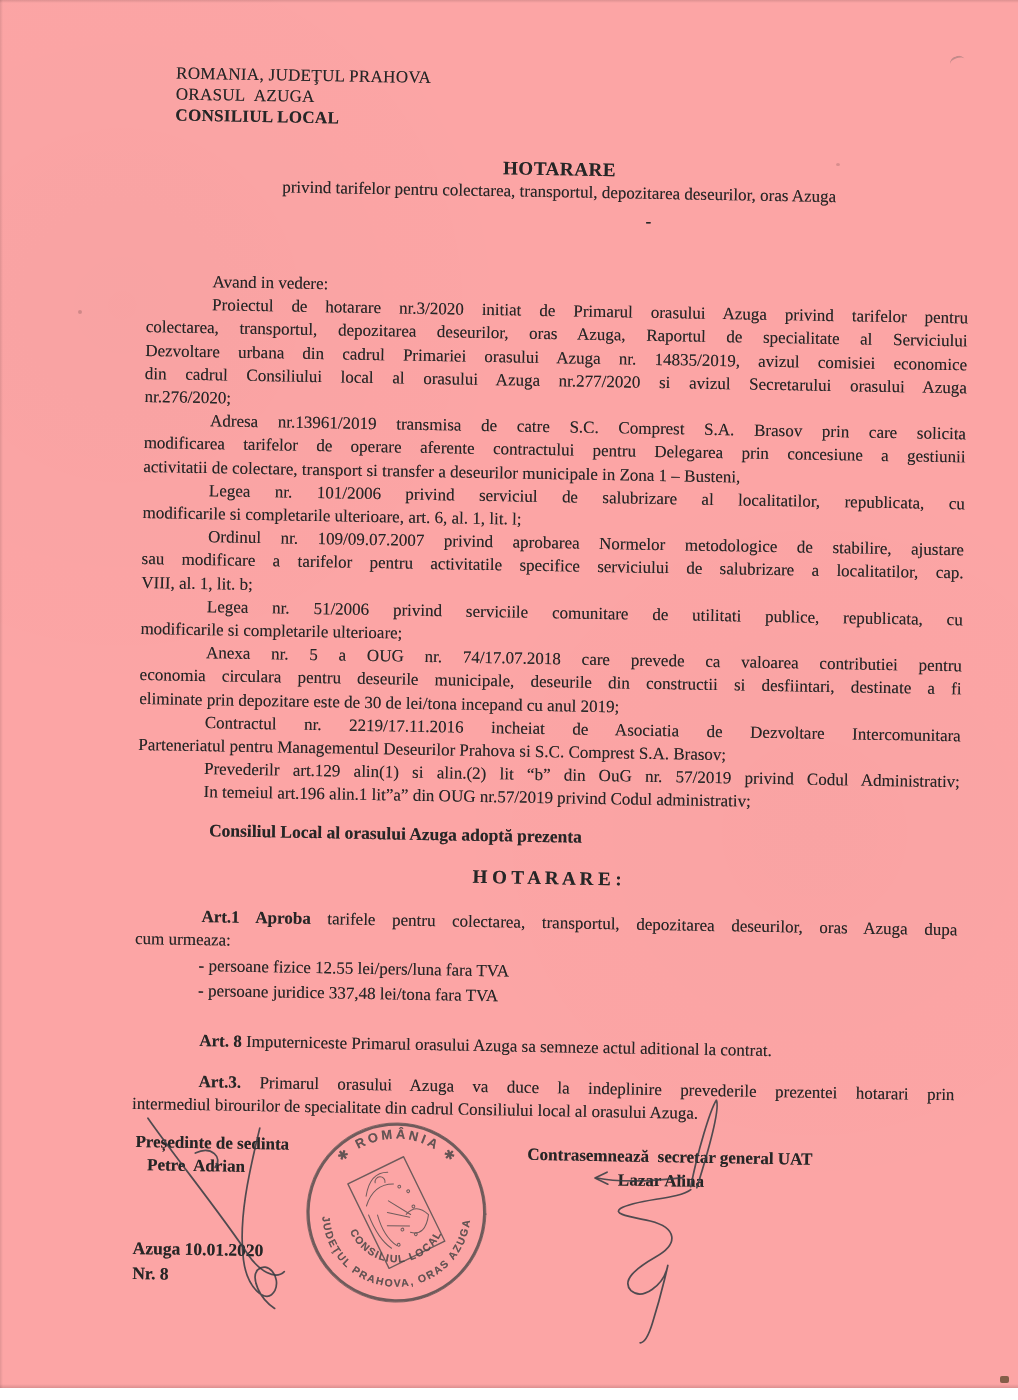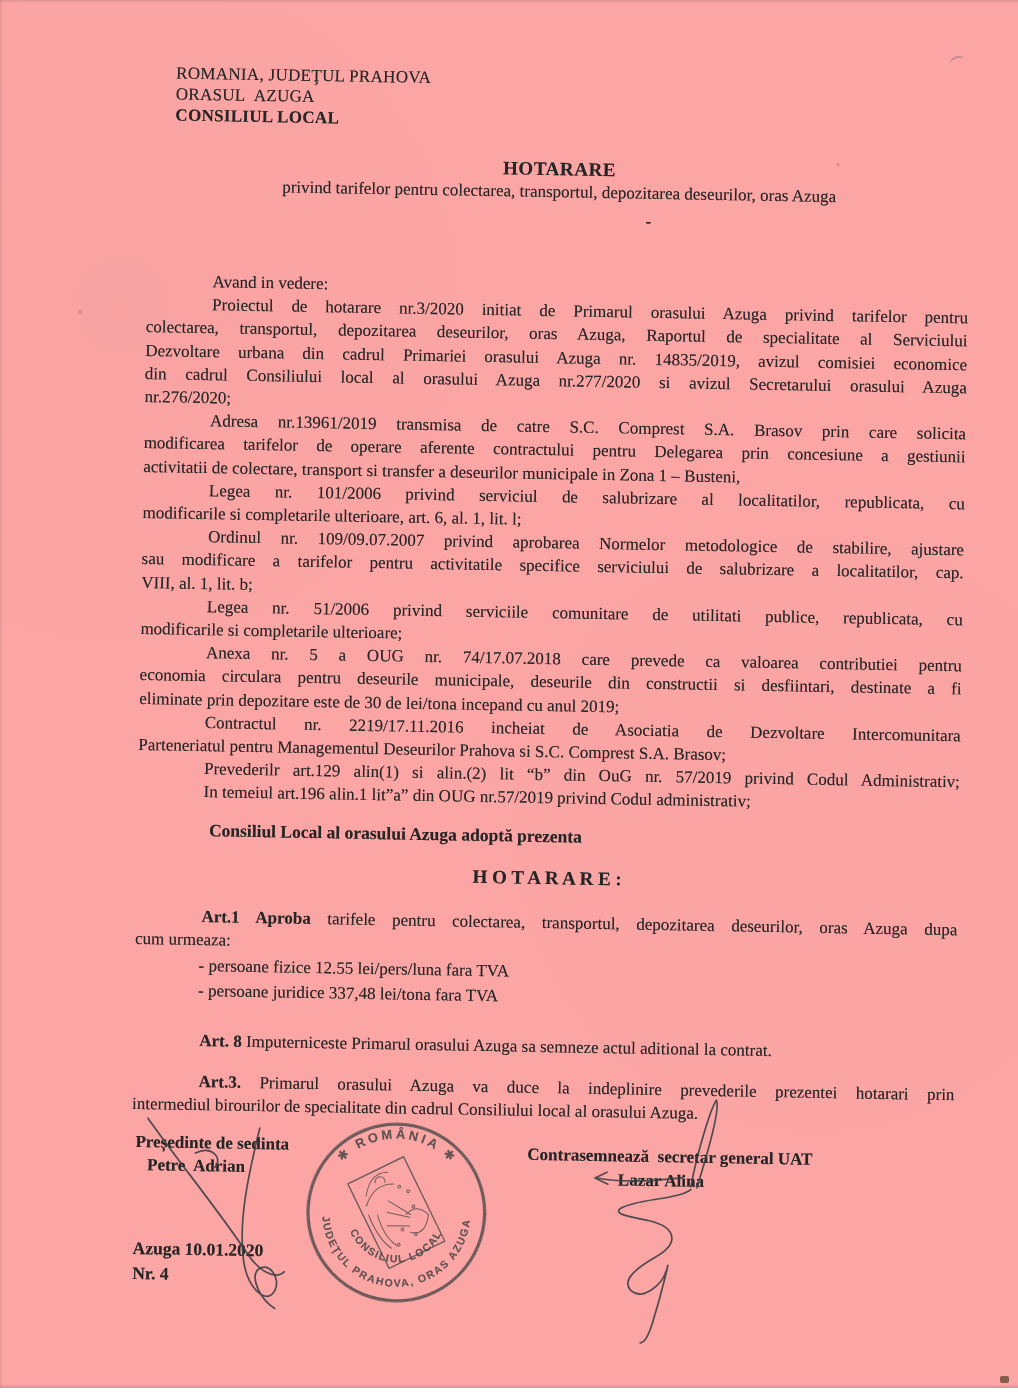--- a/index.html
+++ b/index.html
@@ -123,21 +123,21 @@
         </div>
         <div class="article" style="margin-top: 18px;">
           <div class="line j ind"><b>Art.3. </b>Primarul orasului Azuga va duce la indeplinire prevederile prezentei hotarari prin</div>
           <div class="line">intermediul birourilor de specialitate din cadrul Consiliului local al orasului Azuga.</div>
         </div>
       </div>
 
     <div class="sig sig-role-left">Președinte de sedinta</div>
     <div class="sig sig-name-left">Petre&nbsp; Adrian</div>
     <div class="sig sig-date">Azuga 10.01.2020</div>
-    <div class="sig sig-nr">Nr. 4</div>
+    <div class="sig sig-nr">Nr. 8</div>
     <div class="sig sig-role-right">Contrasemnează&nbsp; secretar general UAT</div>
     <div class="sig sig-name-right">Lazar Alina</div>
 
     <svg class="ink" width="822" height="1338" viewBox="0 0 822 1338">
       <defs>
         <path id="tp-top" d="M -60.6 -42.4 A 74 74 0 0 1 60.6 -42.4"></path>
         <path id="tp-outer" d="M -73.7 -6.4 A 74 74 0 1 0 73.7 -6.4"></path>
         <path id="tp-inner" d="M -49.2 8.7 A 50 50 0 0 0 49.2 8.7"></path>
       </defs>
 

